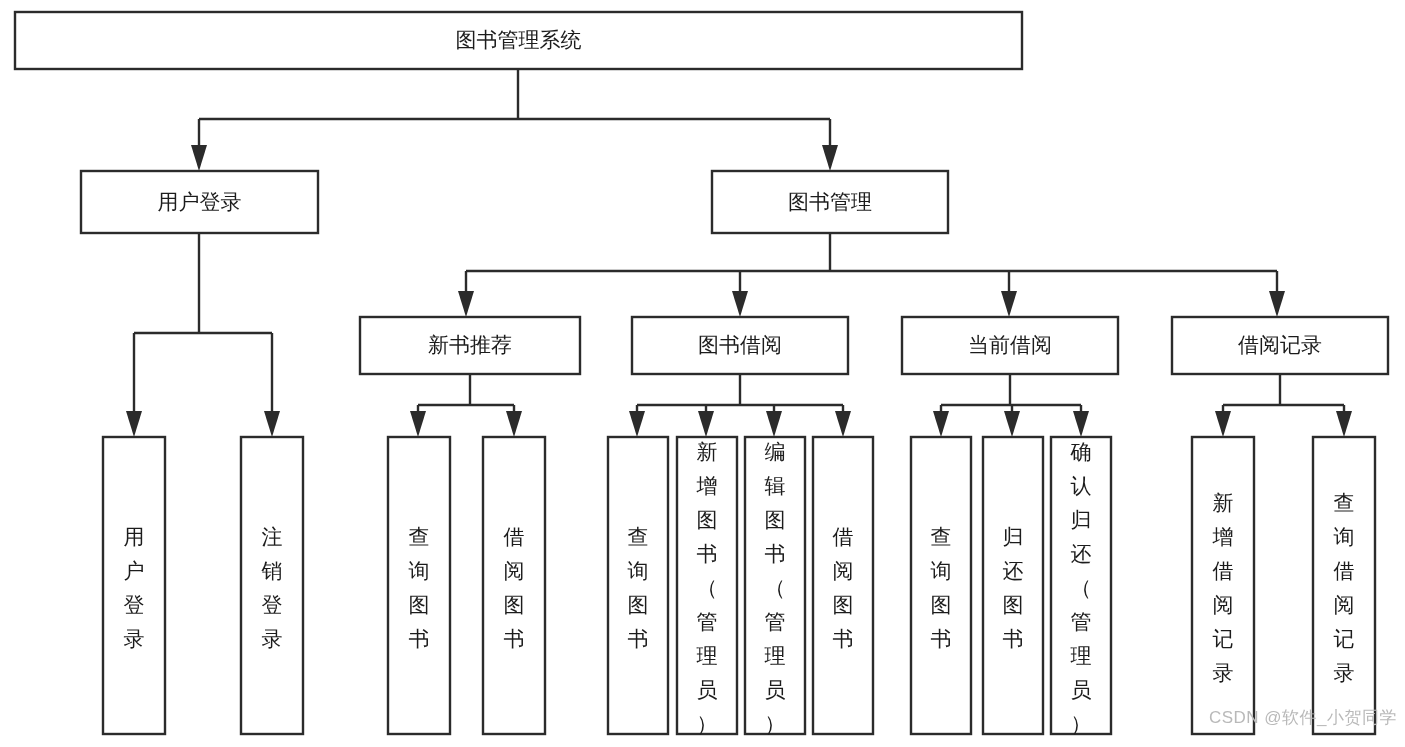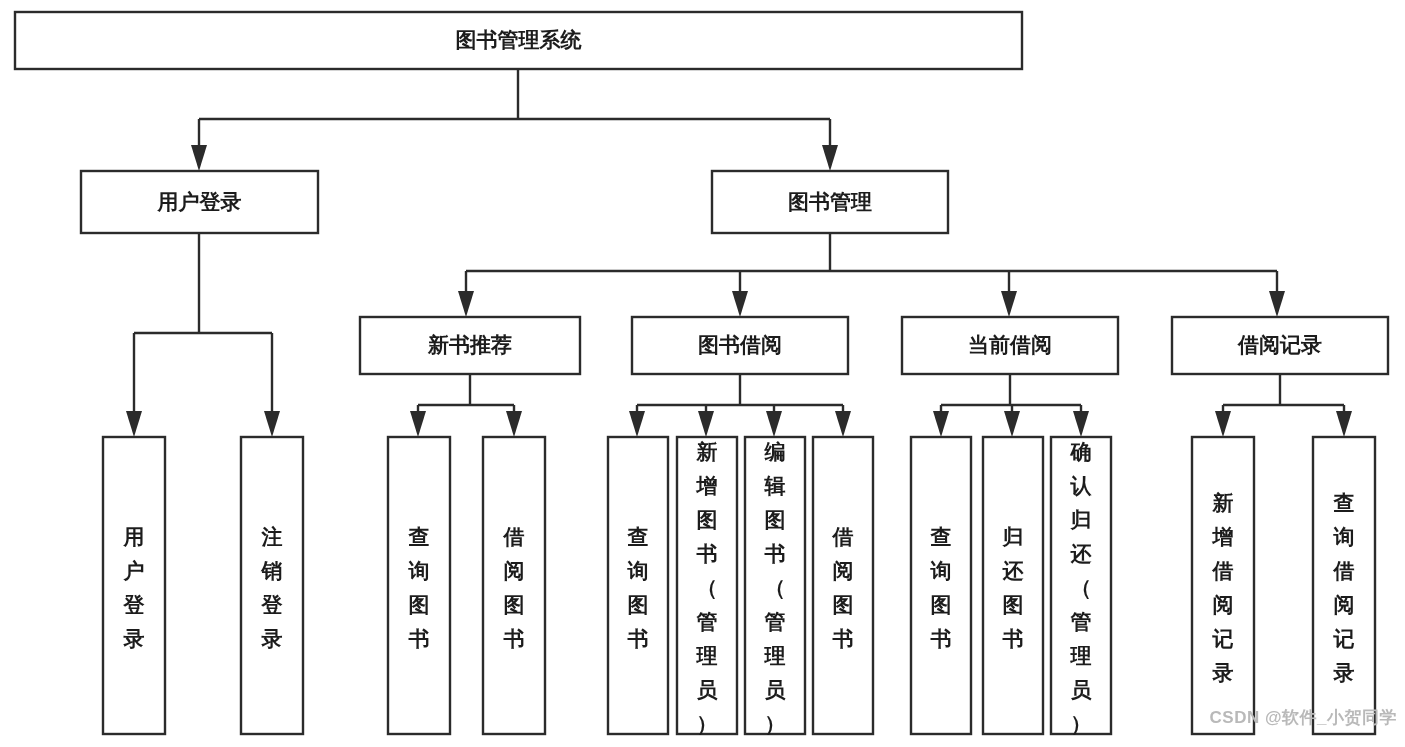--- a/index.html
+++ b/index.html
@@ -12,21 +12,20 @@
     width: 1405px;
     height: 747px;
     font-family: "Liberation Sans", "DejaVu Sans", sans-serif;
     overflow: hidden;
   }
   #diagram-root {
     position: relative;
     width: 1405px;
     height: 733px;
     background: #ffffff;
-    font-weight: bold;
   }
   svg.diagram-canvas {
     position: absolute;
     left: 0;
     top: 0;
     width: 1405px;
     height: 747px;
     display: block;
   }
   .node-box {

